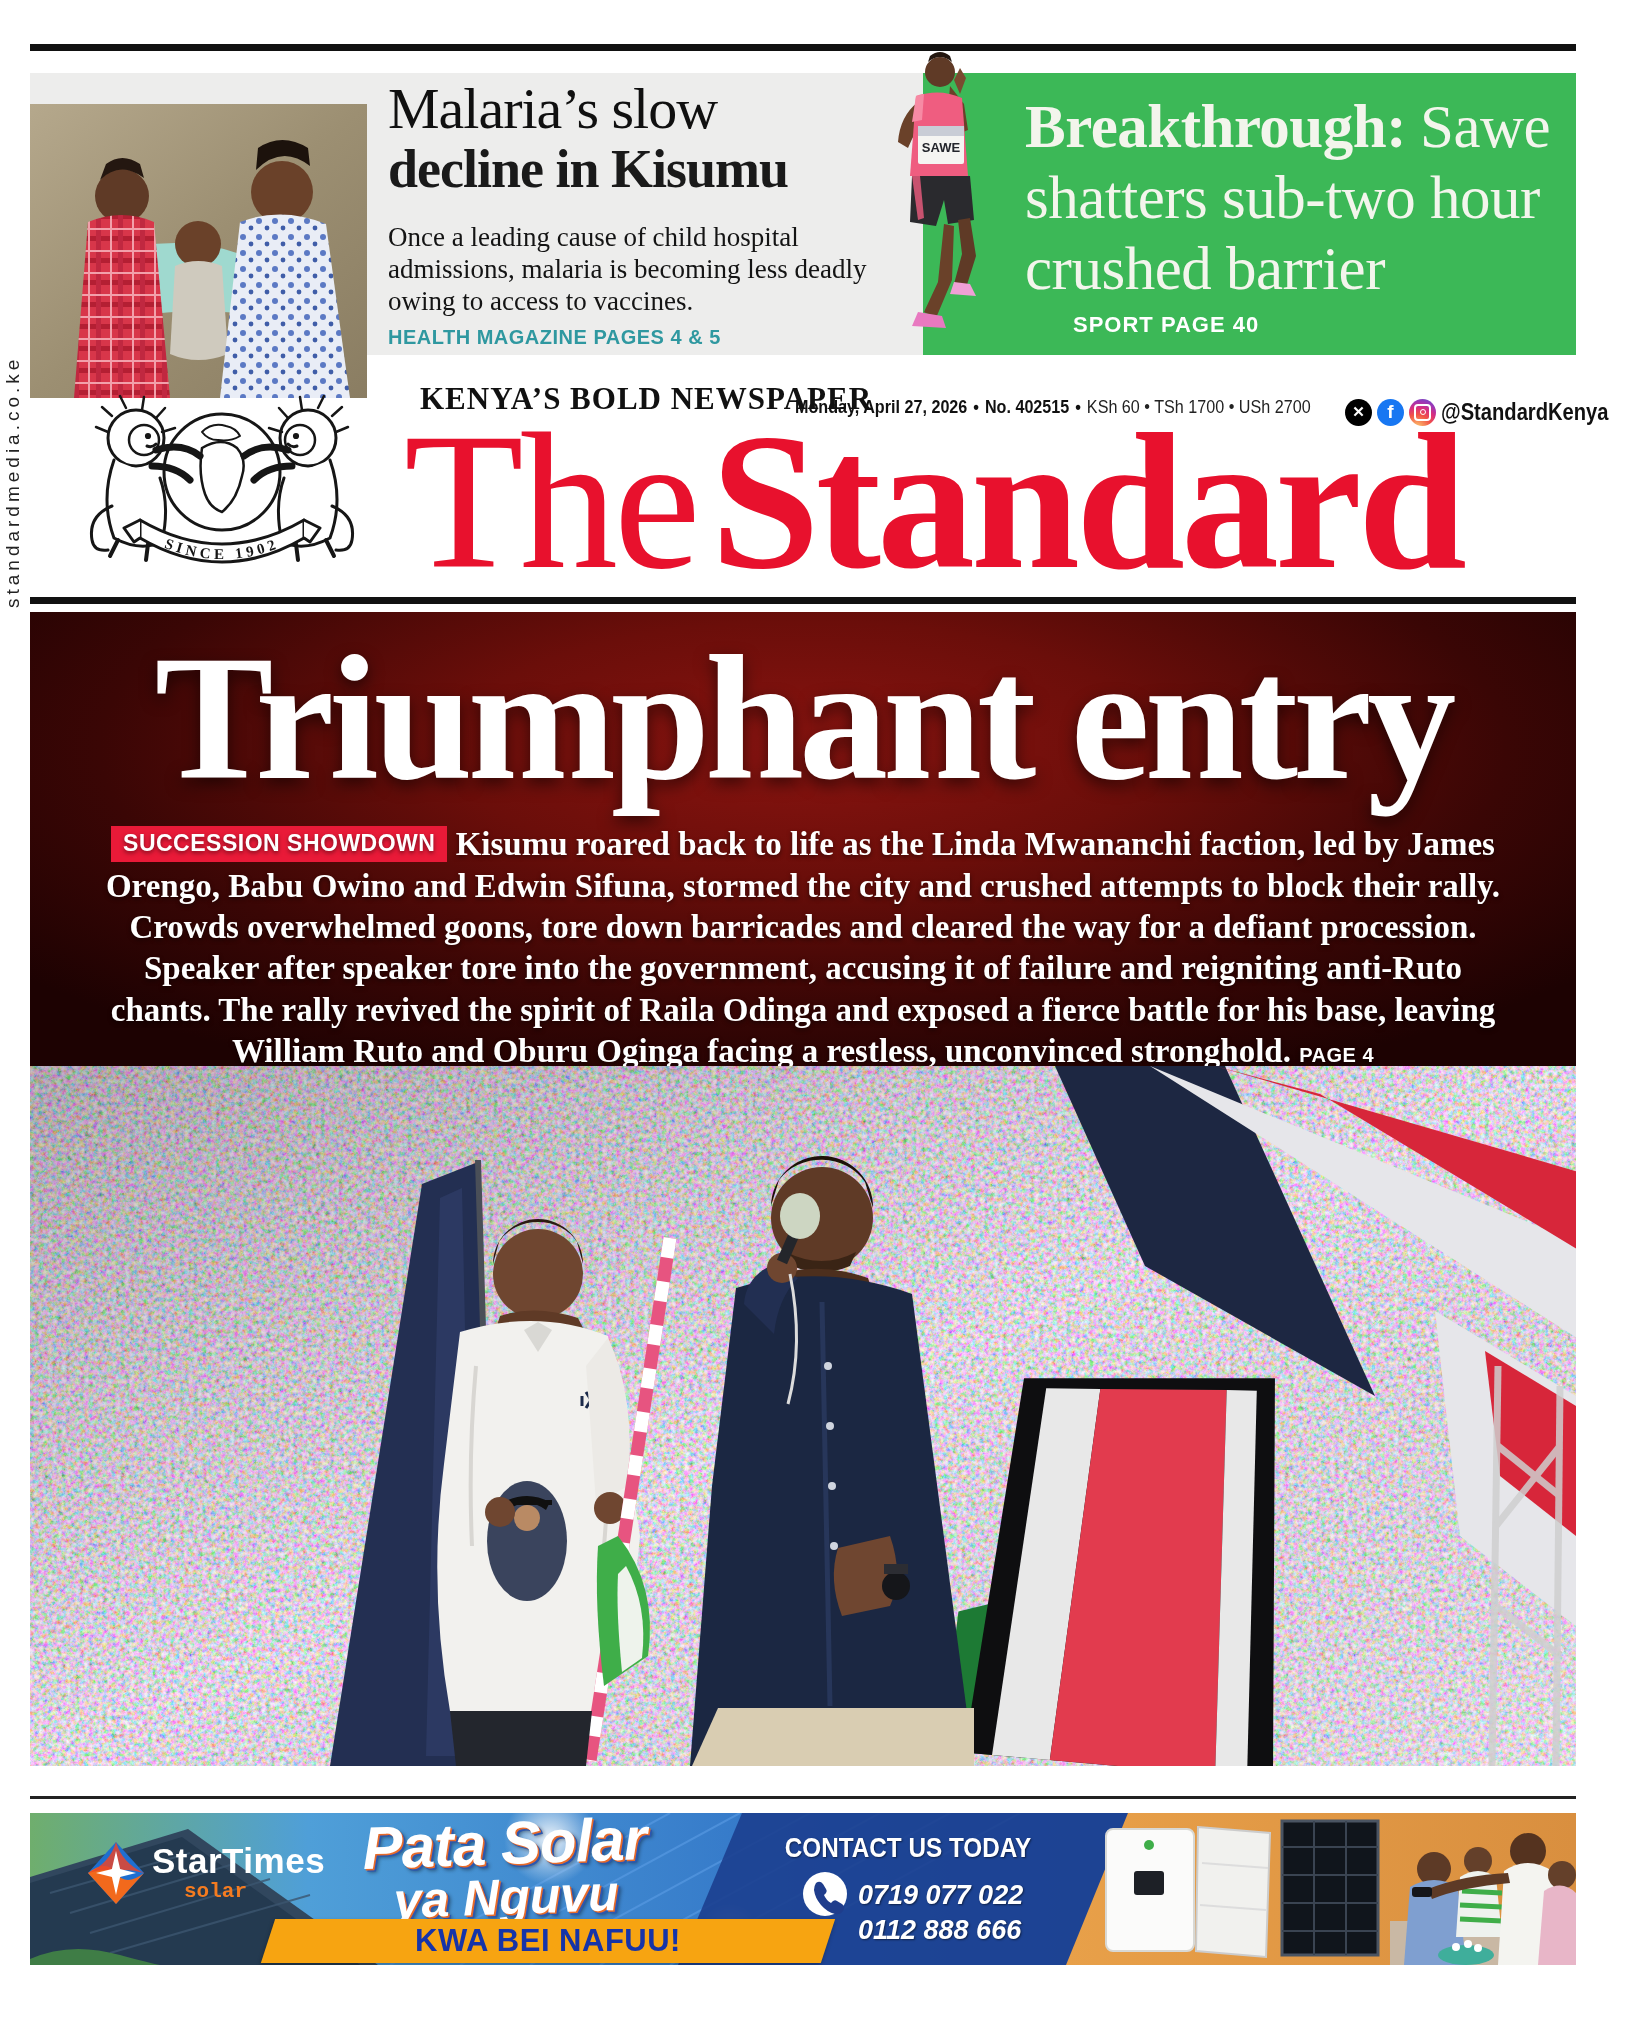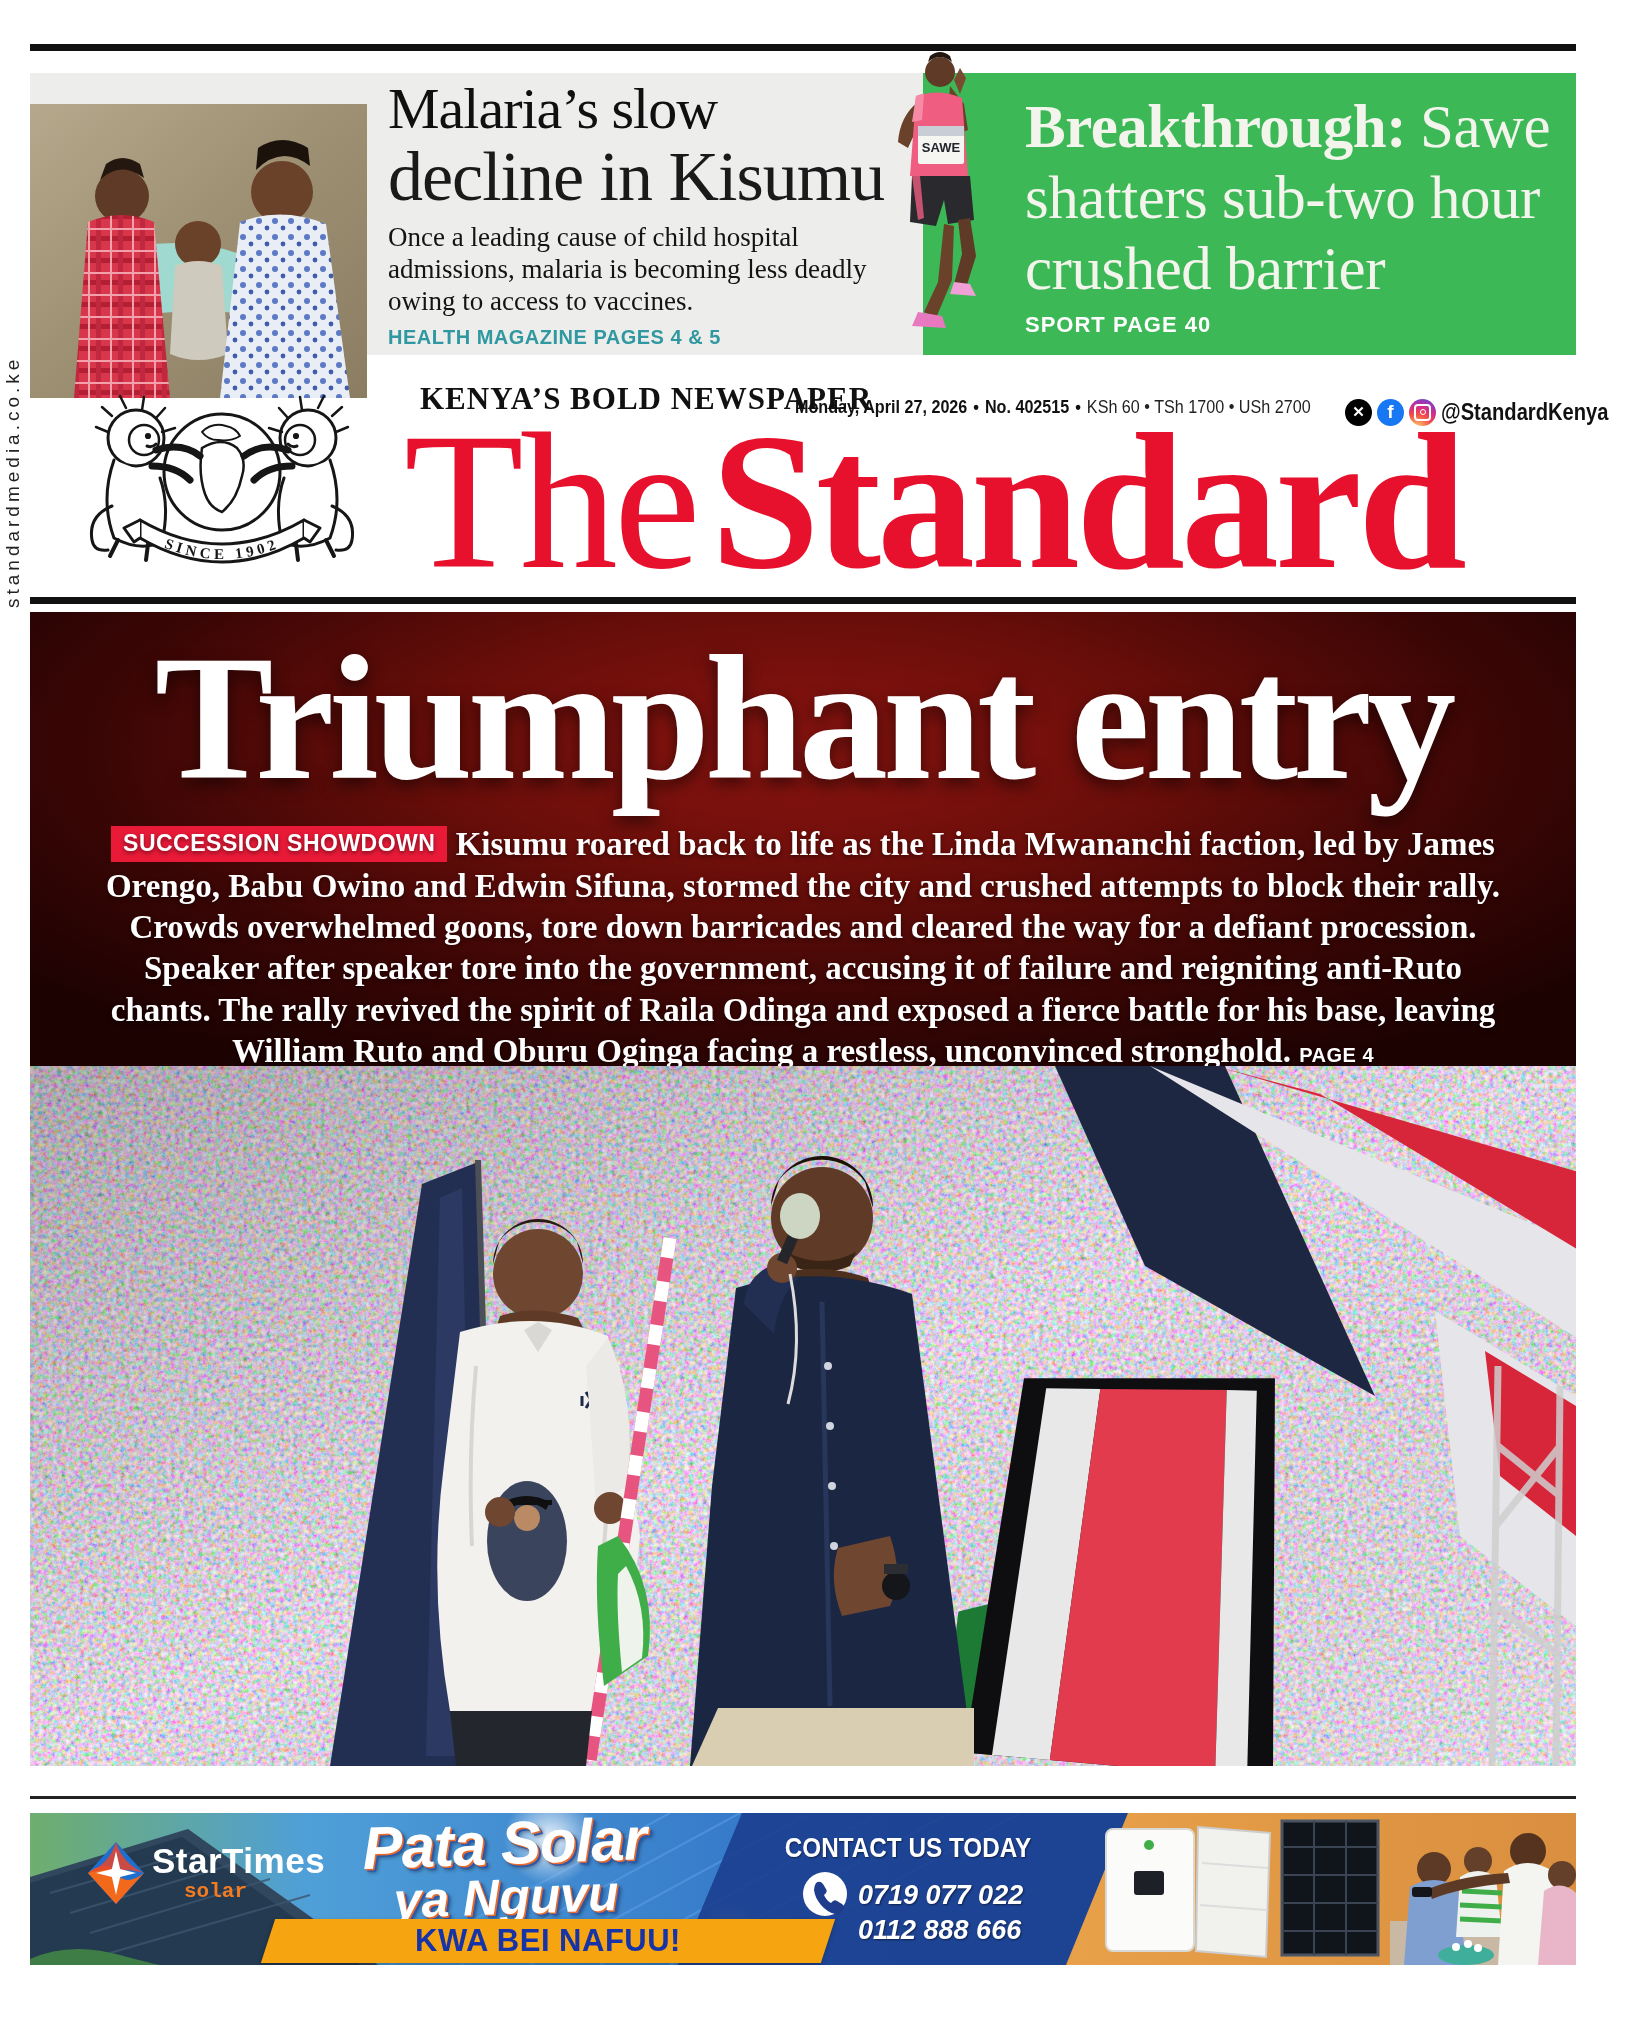--- a/index.html
+++ b/index.html
@@ -3,28 +3,28 @@
 <meta charset="utf-8">
 <style>
   html,body{margin:0;padding:0;background:#ffffff;}
   body{font-family:"Liberation Serif",serif;}
   #page{position:relative;width:1638px;height:2021px;background:#fff;overflow:hidden;}
   .abs{position:absolute;}
   .rule{background:#111;}
   
   .gray-panel{left:30px;top:73px;width:893px;height:282px;background:#ededec;}
   .mal-h1{left:388px;top:80px;font-size:58px;font-weight:400;color:#101010;line-height:1.0;letter-spacing:-1px;text-align:center;}
-  .mal-h2{left:388px;top:142px;font-size:70px;font-weight:400;color:#1a1a1a;line-height:1.0;letter-spacing:-1px;}
+  .mal-h2{left:388px;top:142px;font-size:54px;font-weight:700;color:#1a1a1a;line-height:1.0;letter-spacing:-1px;}
   .mal-sum{left:388px;top:222px;width:505px;font-size:27px;line-height:1.18;color:#141414;font-weight:500;}
   .mal-kicker{left:388px;top:326px;font-family:"Liberation Sans",sans-serif;font-size:20px;font-weight:800;color:#2f98a0;letter-spacing:.5px;}
   .green-panel{left:923px;top:73px;width:653px;height:282px;}
   .bk-head{left:1025px;top:92px;width:540px;font-size:61px;line-height:1.16;color:#f3f5ec;letter-spacing:-.5px;}
   .bk-bold{font-weight:700;}
   .bk-tail{font-weight:400;margin-left:14px;}
-  .bk-kicker{left:1025px;top:312px;font-family:"Liberation Sans",sans-serif;font-size:22px;font-weight:800;color:#fff;letter-spacing:1px;text-align:center;}
+  .bk-kicker{left:1073px;top:312px;font-family:"Liberation Sans",sans-serif;font-size:22px;font-weight:800;color:#fff;letter-spacing:1px;text-align:center;}
   
   .site-vert{left:2px;top:368px;height:240px;writing-mode:vertical-rl;transform:rotate(180deg);font-family:"Liberation Sans",sans-serif;font-size:19px;letter-spacing:4px;color:#222;}
   .tagline{left:420px;top:381px;font-size:31px;font-weight:700;color:#111;letter-spacing:1px;}
   .dateline{left:795px;top:396px;font-family:"Liberation Sans",sans-serif;font-size:19px;color:#222;transform:scaleX(.85);transform-origin:left center;white-space:nowrap;}
   .dateline b{font-weight:800;color:#111;}
   .dateline .sep{margin:0 7px;color:#111;font-weight:800;}
   .social{left:1345px;top:398px;display:flex;align-items:center;}
   .sicon{width:27px;height:27px;border-radius:50%;margin-right:5px;display:flex;align-items:center;justify-content:center;font-family:"Liberation Sans",sans-serif;color:#fff;font-weight:800;}
   .sicon.x{background:#000;font-size:15px;}
   .sicon.fb{background:#1877f2;font-size:19px;}

